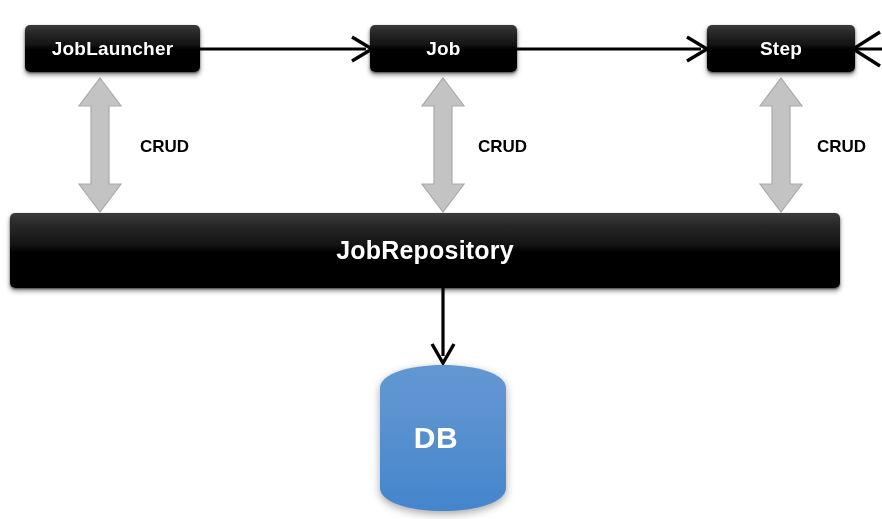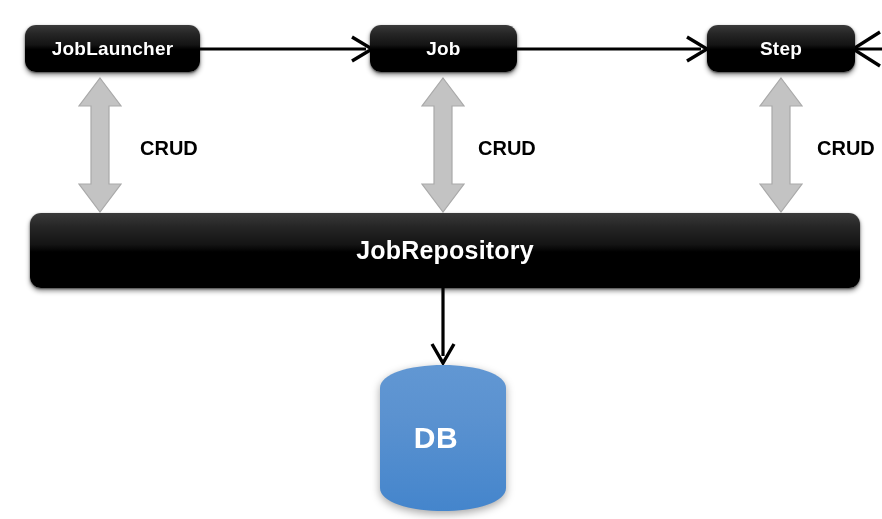--- a/index.html
+++ b/index.html
@@ -16,21 +16,21 @@
     position: relative;
     width: 882px;
     height: 519px;
     background: #ffffff;
     overflow: hidden;
   }
 
   
   .node-box {
     position: absolute;
-    border-radius: 11px;
+    border-radius: 5px;
     background: linear-gradient(to bottom,
         #3a3a3a 0%,
         #262626 18%,
         #141414 42%,
         #000000 52%,
         #000000 100%);
     box-shadow: 0 3px 5px rgba(0,0,0,0.45), 0 1px 2px rgba(0,0,0,0.5);
     display: flex;
     align-items: center;
     justify-content: center;
@@ -43,38 +43,38 @@
     text-align: center;
     line-height: 1;
     white-space: nowrap;
   }
   .node-top .node-label { font-size: 19px; }
   .node-wide .node-label { font-size: 25px; }
 
   #node-joblauncher { left: 25px;  top: 25px; width: 175px; height: 47px; }
   #node-job         { left: 370px; top: 25px; width: 147px; height: 47px; }
   #node-step        { left: 707px; top: 25px; width: 148px; height: 47px; }
-  #node-jobrepository { left: 30px; top: 213px; width: 830px; height: 75px; }
+  #node-jobrepository { left: 10px; top: 213px; width: 830px; height: 75px; }
 
   
   .flow-arrow {
     position: absolute;
     z-index: 4;
   }
 
   
   .crud-arrow {
     position: absolute;
     z-index: 3;
   }
 
   
   .crud-label {
     position: absolute;
-    font-size: 20px;
+    font-size: 17px;
     font-weight: bold;
     color: #000000;
     white-space: nowrap;
     z-index: 7;
   }
   #crud-label-0 { left: 140px; top: 137px; }
   #crud-label-1 { left: 478px; top: 137px; }
   #crud-label-2 { left: 817px; top: 137px; }
 
   

